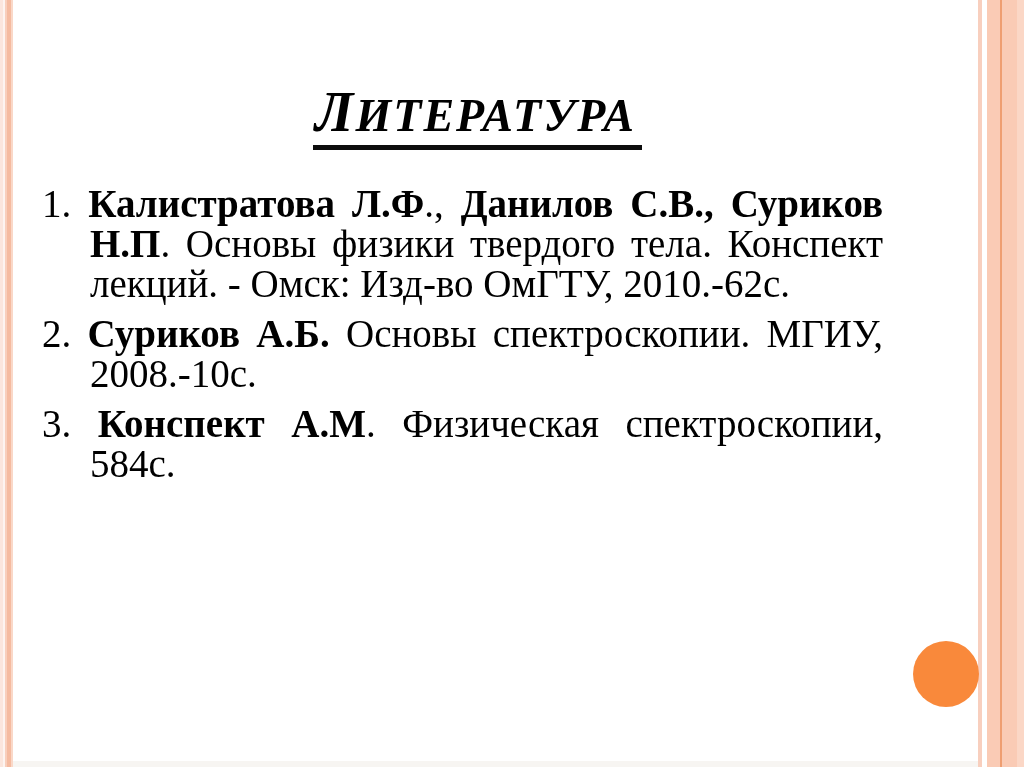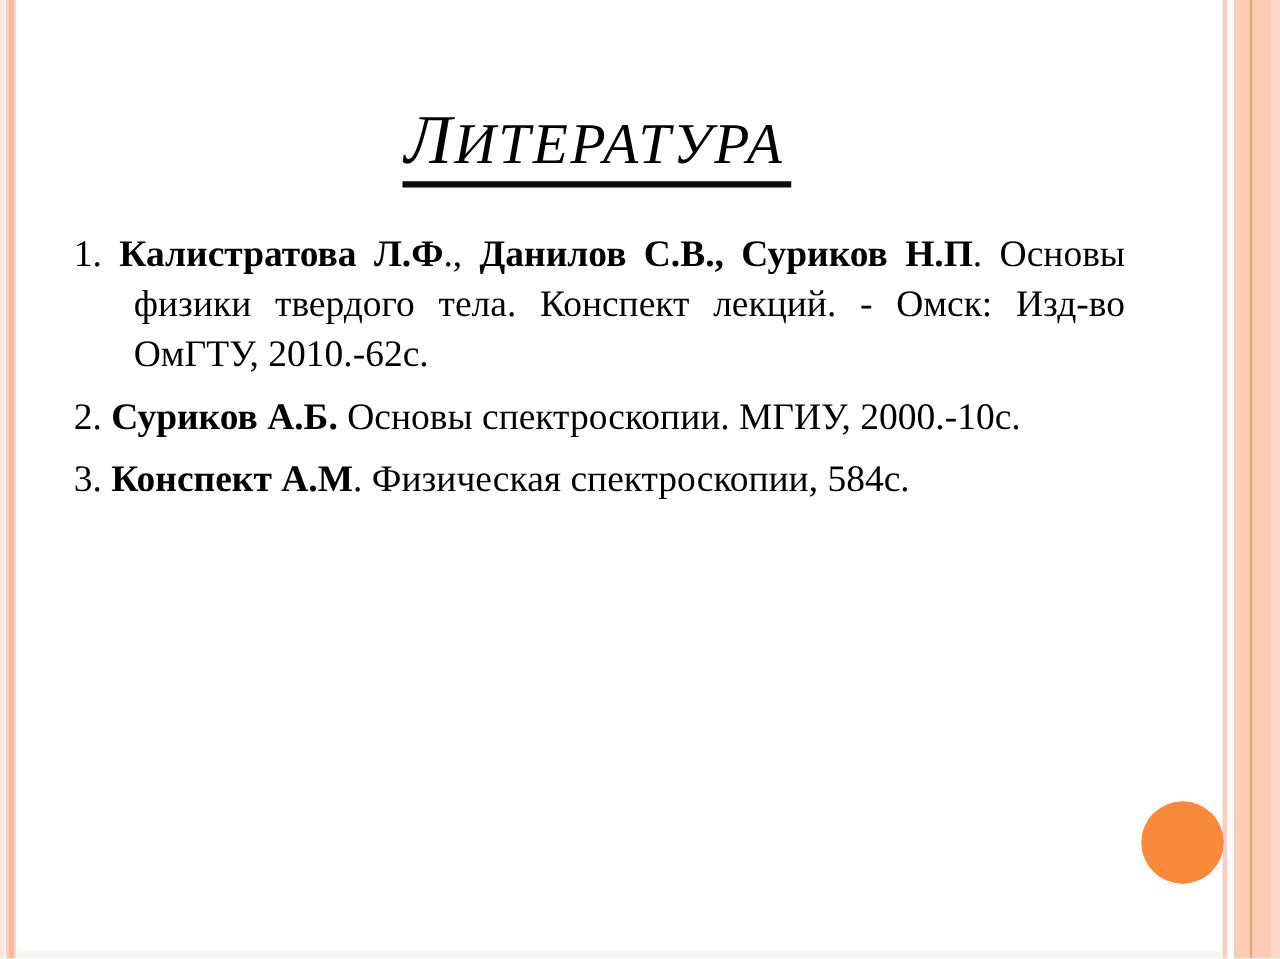--- a/index.html
+++ b/index.html
@@ -60,39 +60,39 @@
     position: absolute;
     left: 57px;
     top: 84px;
     width: 841px;
     text-align: center;
     line-height: 1.0;
   }
   .title-text {
     display: inline-block;
     font-style: italic;
-    font-weight: normal;
+    font-weight: bold;
     letter-spacing: 2px;
     border-bottom: 5px solid #0d0d0d;
     padding: 0 6px 5px 2px;
     white-space: nowrap;
   }
   .title-first {
     font-size: 56px;
   }
   .title-rest {
     font-size: 46px;
   }
   
   .refs {
     position: absolute;
-    left: 59px;
+    left: 42px;
     top: 184px;
     width: 841px;
-    font-size: 30px;
+    font-size: 39px;
     line-height: 40px;
     text-align: justify;
   }
   .ref {
     padding-left: 48px;
     text-indent: -48px;
     margin: 0 0 10px 0;
   }
   .ref .b {
     font-weight: bold;
@@ -108,18 +108,18 @@
   <div class="bottom-band"></div>
   <div class="circle"></div>
 
   <div class="title-wrap">
     <span class="title-text"><span class="title-first">Л</span><span class="title-rest">ИТЕРАТУРА</span></span>
   </div>
 
   <div class="refs">
     <p class="ref"><span class="num">1.</span> <span class="segs"><span class="b">Калистратова Л.Ф</span><span>., </span><span class="b">Данилов С.В., Суриков Н.П</span><span>. Основы физики твердого тела. Конспект лекций. - Омск: Изд-во ОмГТУ, 2010.-62с.</span></span></p>
 
-    <p class="ref"><span class="num">2.</span> <span class="segs"><span class="b">Суриков А.Б.</span><span> Основы спектроскопии. МГИУ, 2000.-10с.</span></span></p>
+    <p class="ref"><span class="num">2.</span> <span class="segs"><span class="b">Суриков А.Б.</span><span> Основы спектроскопии. МГИУ, 2008.-10с.</span></span></p>
 
     <p class="ref"><span class="num">3.</span> <span class="segs"><span class="b">Конспект А.М</span><span>. Физическая спектроскопии, 584с.</span></span></p>
   </div>
 
 </div>
 
 </body></html>

